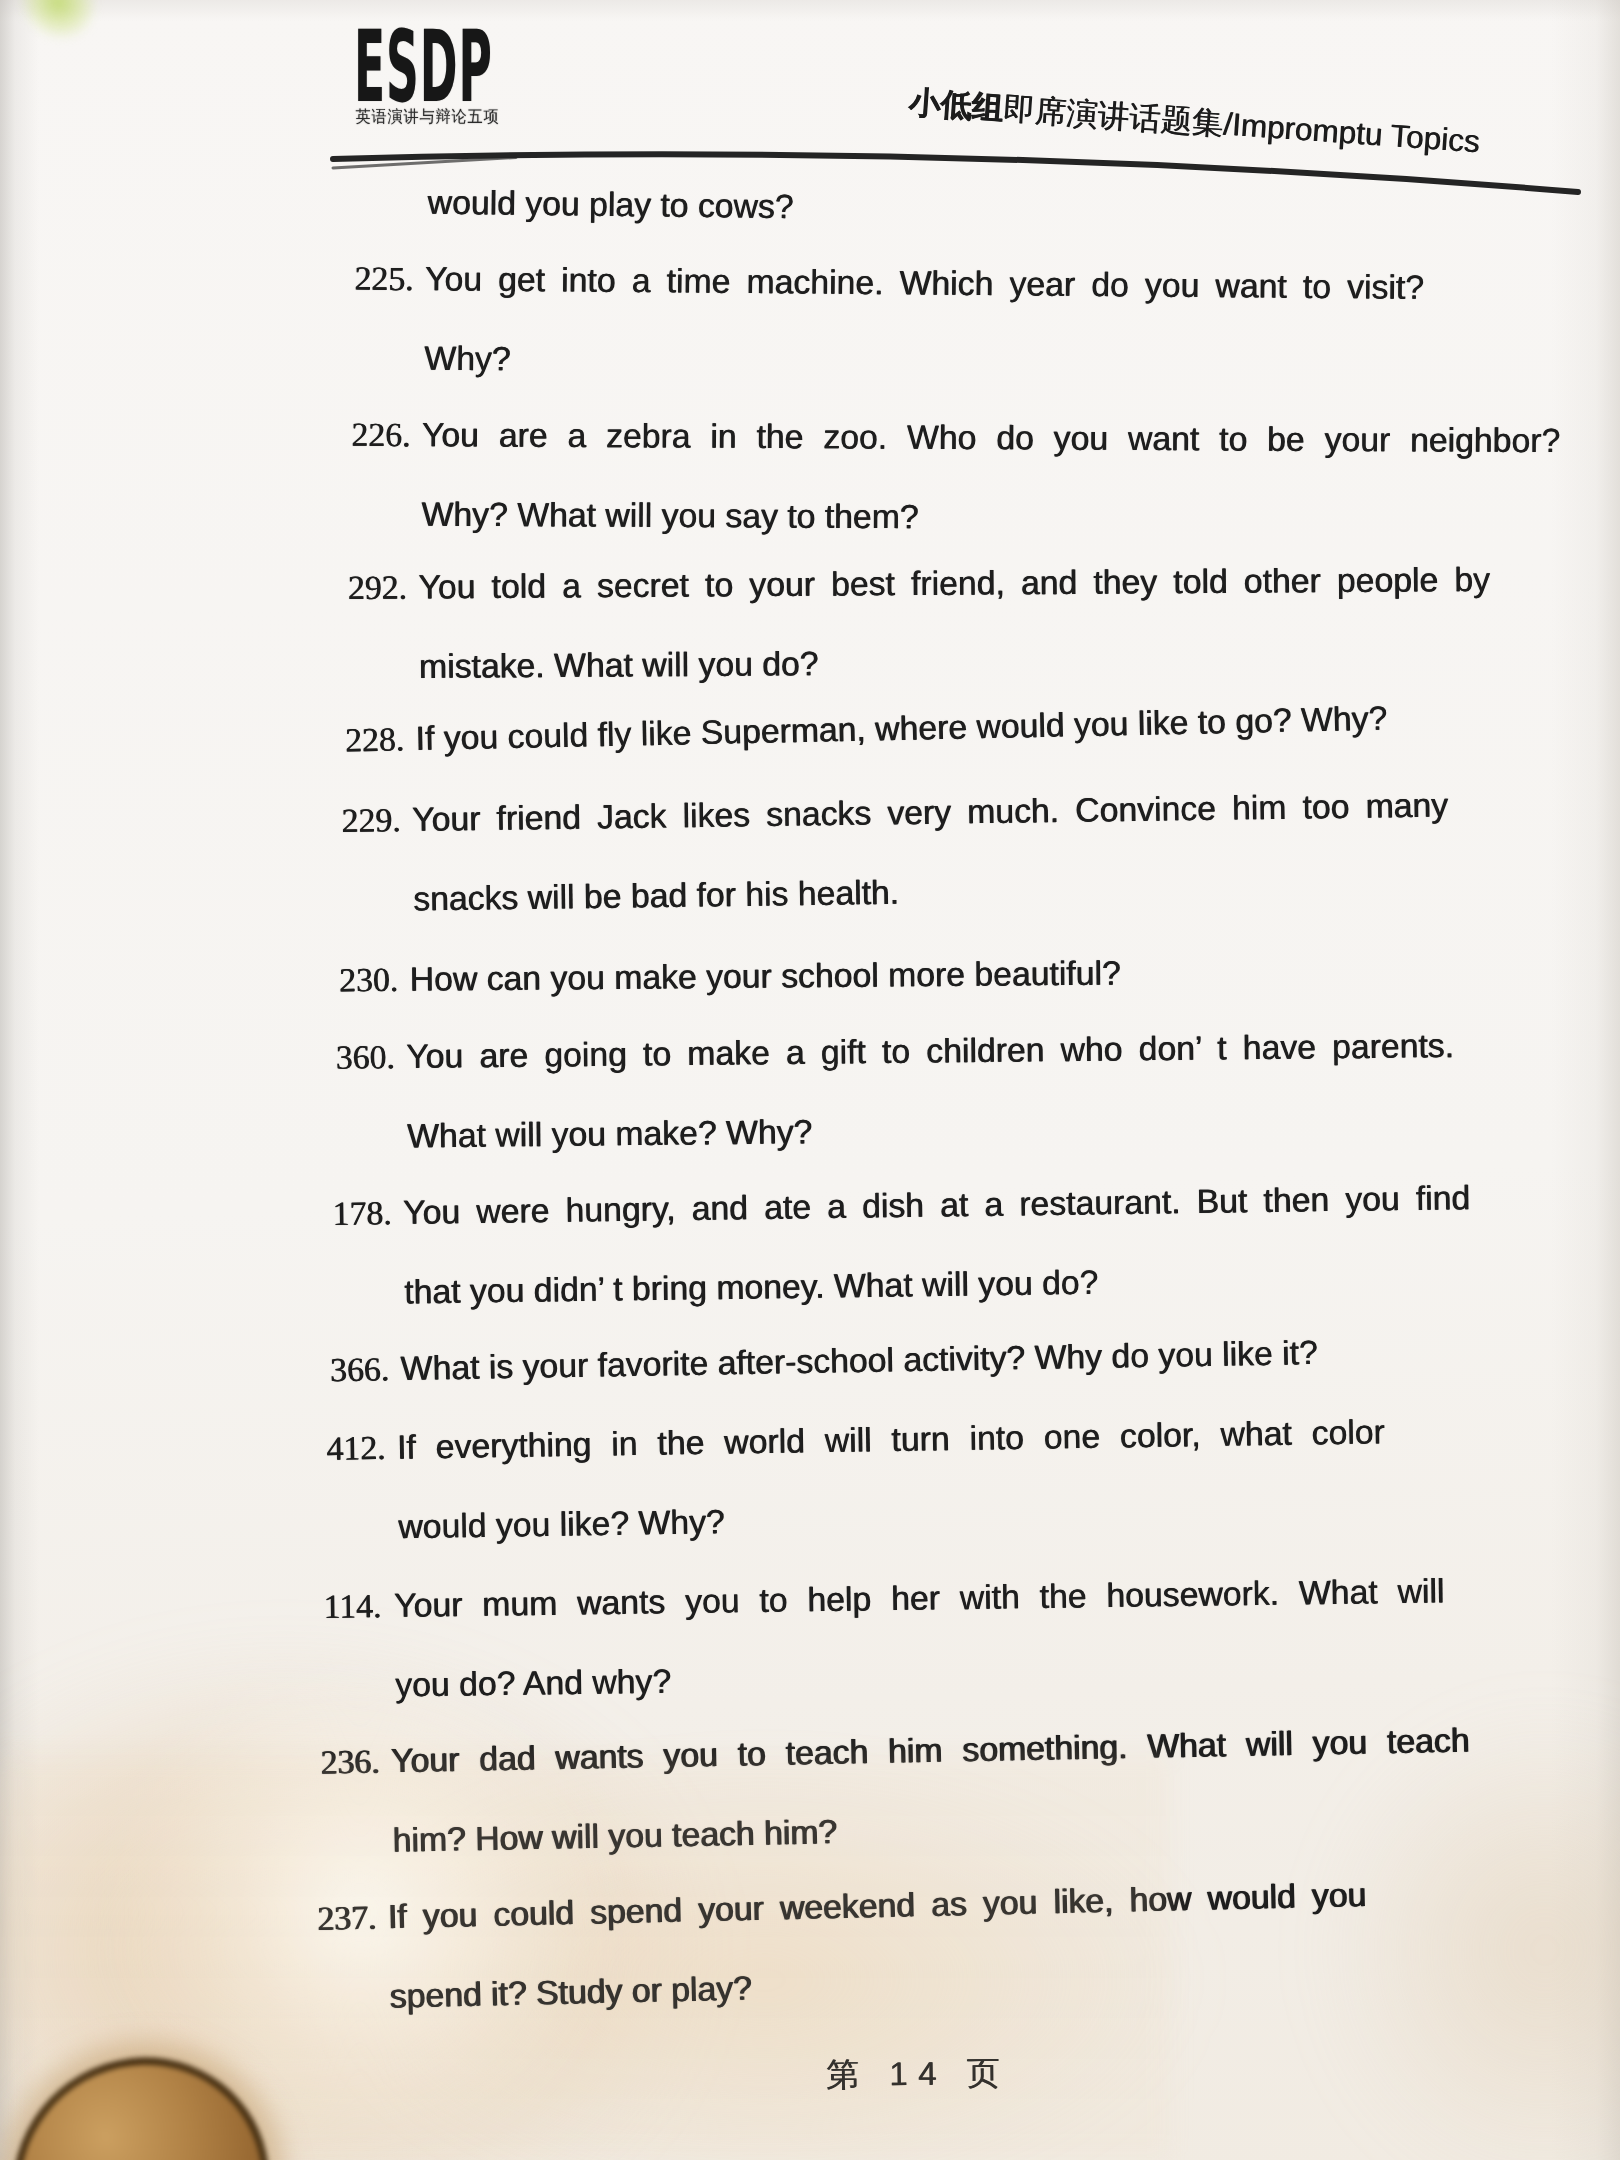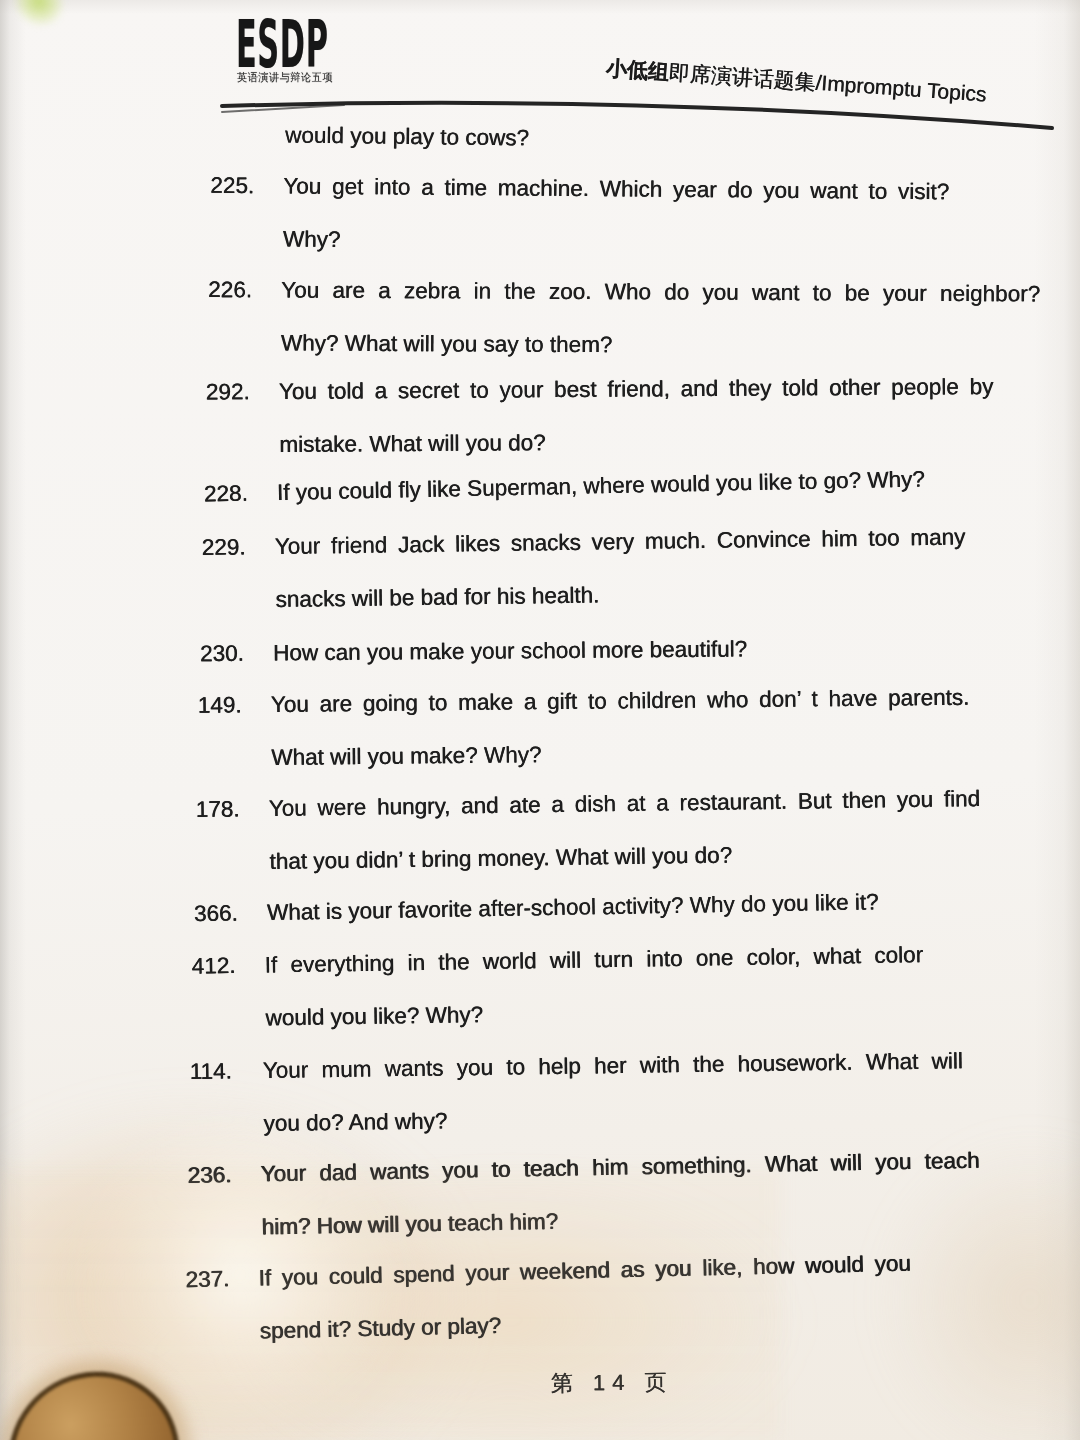--- a/index.html
+++ b/index.html
@@ -83,21 +83,21 @@
   .rule-svg{position:absolute;left:214px;top:90px;z-index:2;}
   
   .topics{position:absolute;left:0;right:0;top:106px;text-align:center;}
   .topic{position:relative;transform-origin:left center;}
   .line{
     position:relative;height:52.4px;display:flex;align-items:center;
     padding-left:285px;white-space:nowrap;
     font-size:22.5px;color:#1e1e1e;
     text-shadow:.45px 0 0 currentColor, 0 0 .8px rgba(30,30,30,.25);
   }
-  .line .num{position:absolute;left:212px;}
+  .line .num{position:absolute;left:238px;font-family:Liberation Serif, serif;}
   .line.sp1{word-spacing:4.5px;}
   .line.sp2{word-spacing:7px;}
   .topic.heavy .line{text-shadow:.8px 0 0 currentColor, 0 0 1px rgba(30,30,30,.3);}
   .footer{
     position:absolute;left:50%;top:1368px;transform:translateX(-50%) rotate(-.6deg);
     margin-left:72px;font-size:22px;letter-spacing:7px;color:#1e1e1e;
     text-shadow:.4px 0 0 currentColor;white-space:nowrap;
   }
 </style>
 </head>
@@ -167,21 +167,21 @@
         </div>
       </div>
       <div class="topic" style="transform: rotate(-0.5deg); margin-left: -12px;">
         <div class="line">
           <span class="num">230.</span>
           <span>How can you make your school more beautiful?</span>
         </div>
       </div>
       <div class="topic" style="transform: rotate(-0.6deg); margin-left: -14px;">
         <div class="line sp1">
-          <span class="num">149.</span>
+          <span class="num">360.</span>
           <span>You are going to make a gift to children who don’ t have parents.</span>
         </div>
         <div class="line">
           <span>What will you make? Why?</span>
         </div>
       </div>
       <div class="topic" style="transform: rotate(-0.8deg); margin-left: -16px;">
         <div class="line sp1">
           <span class="num">178.</span>
           <span>You were hungry, and ate a dish at a restaurant. But then you find</span>

